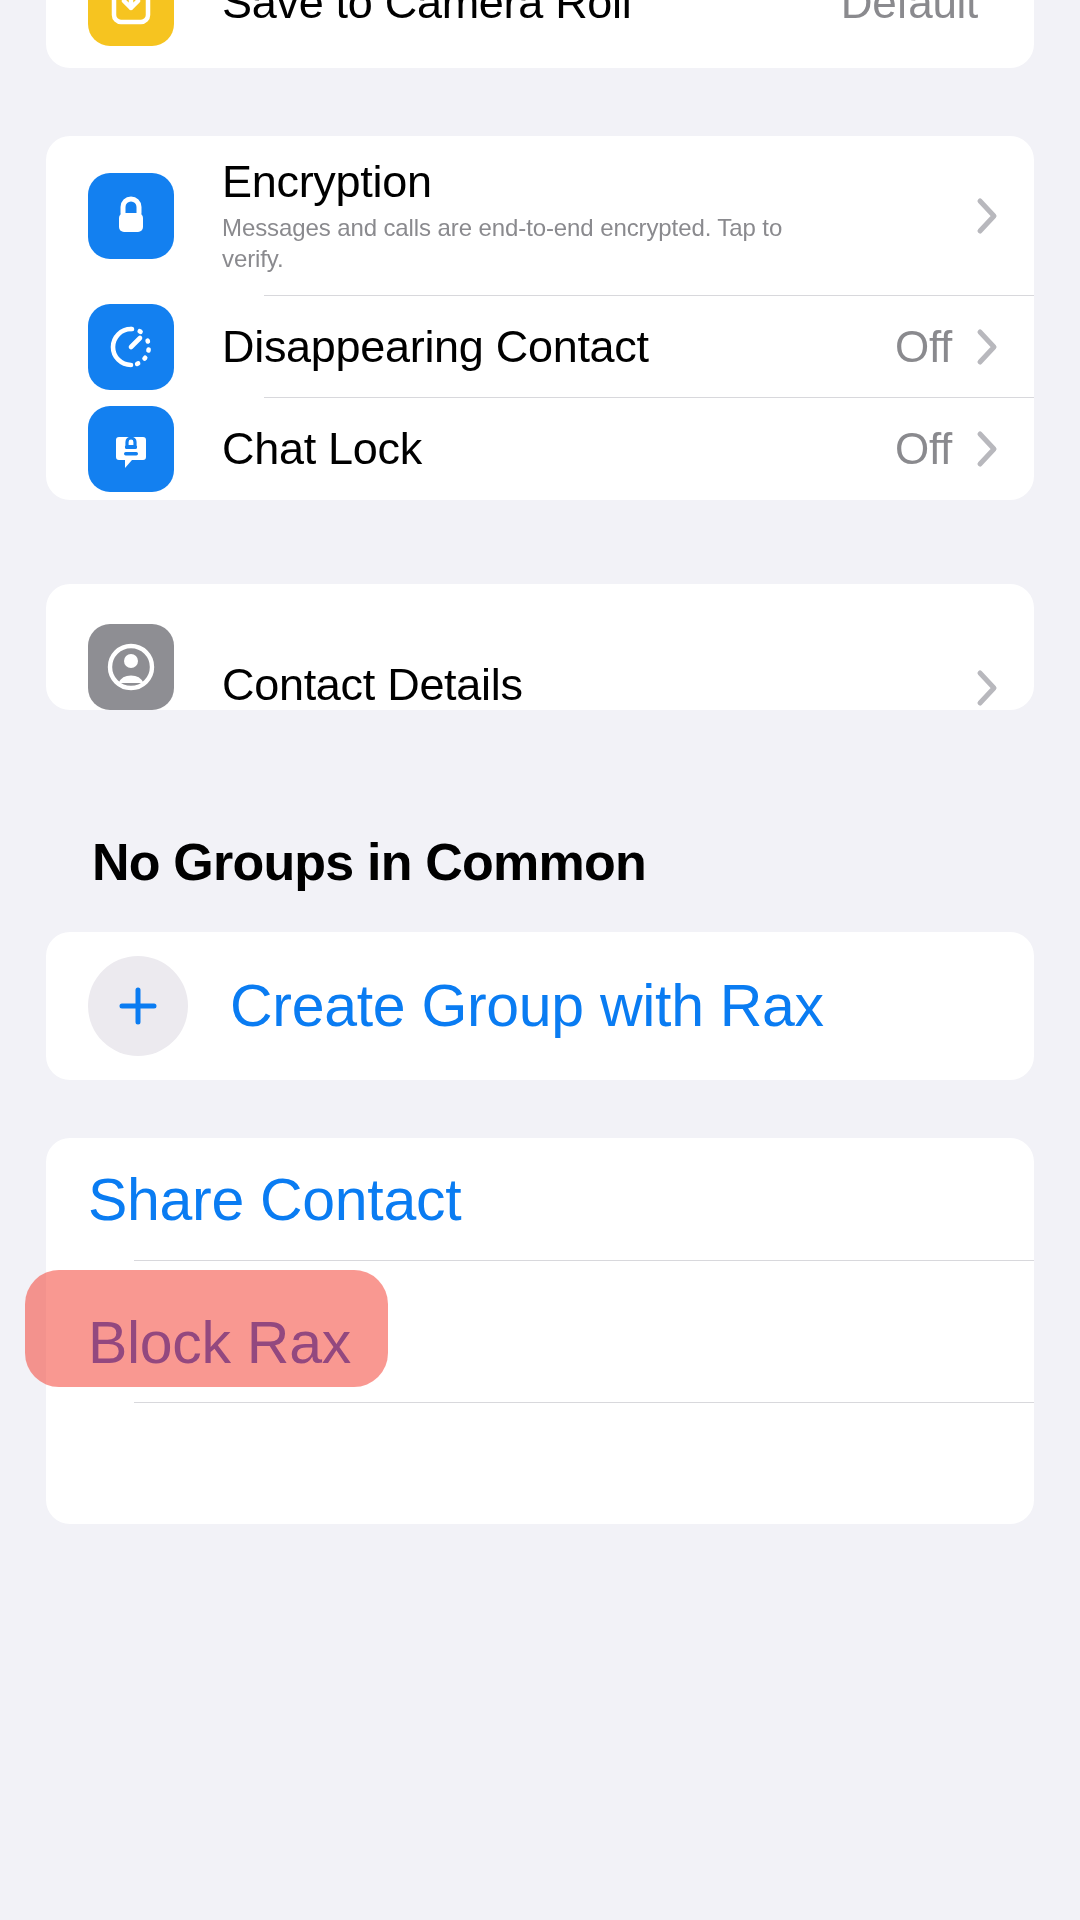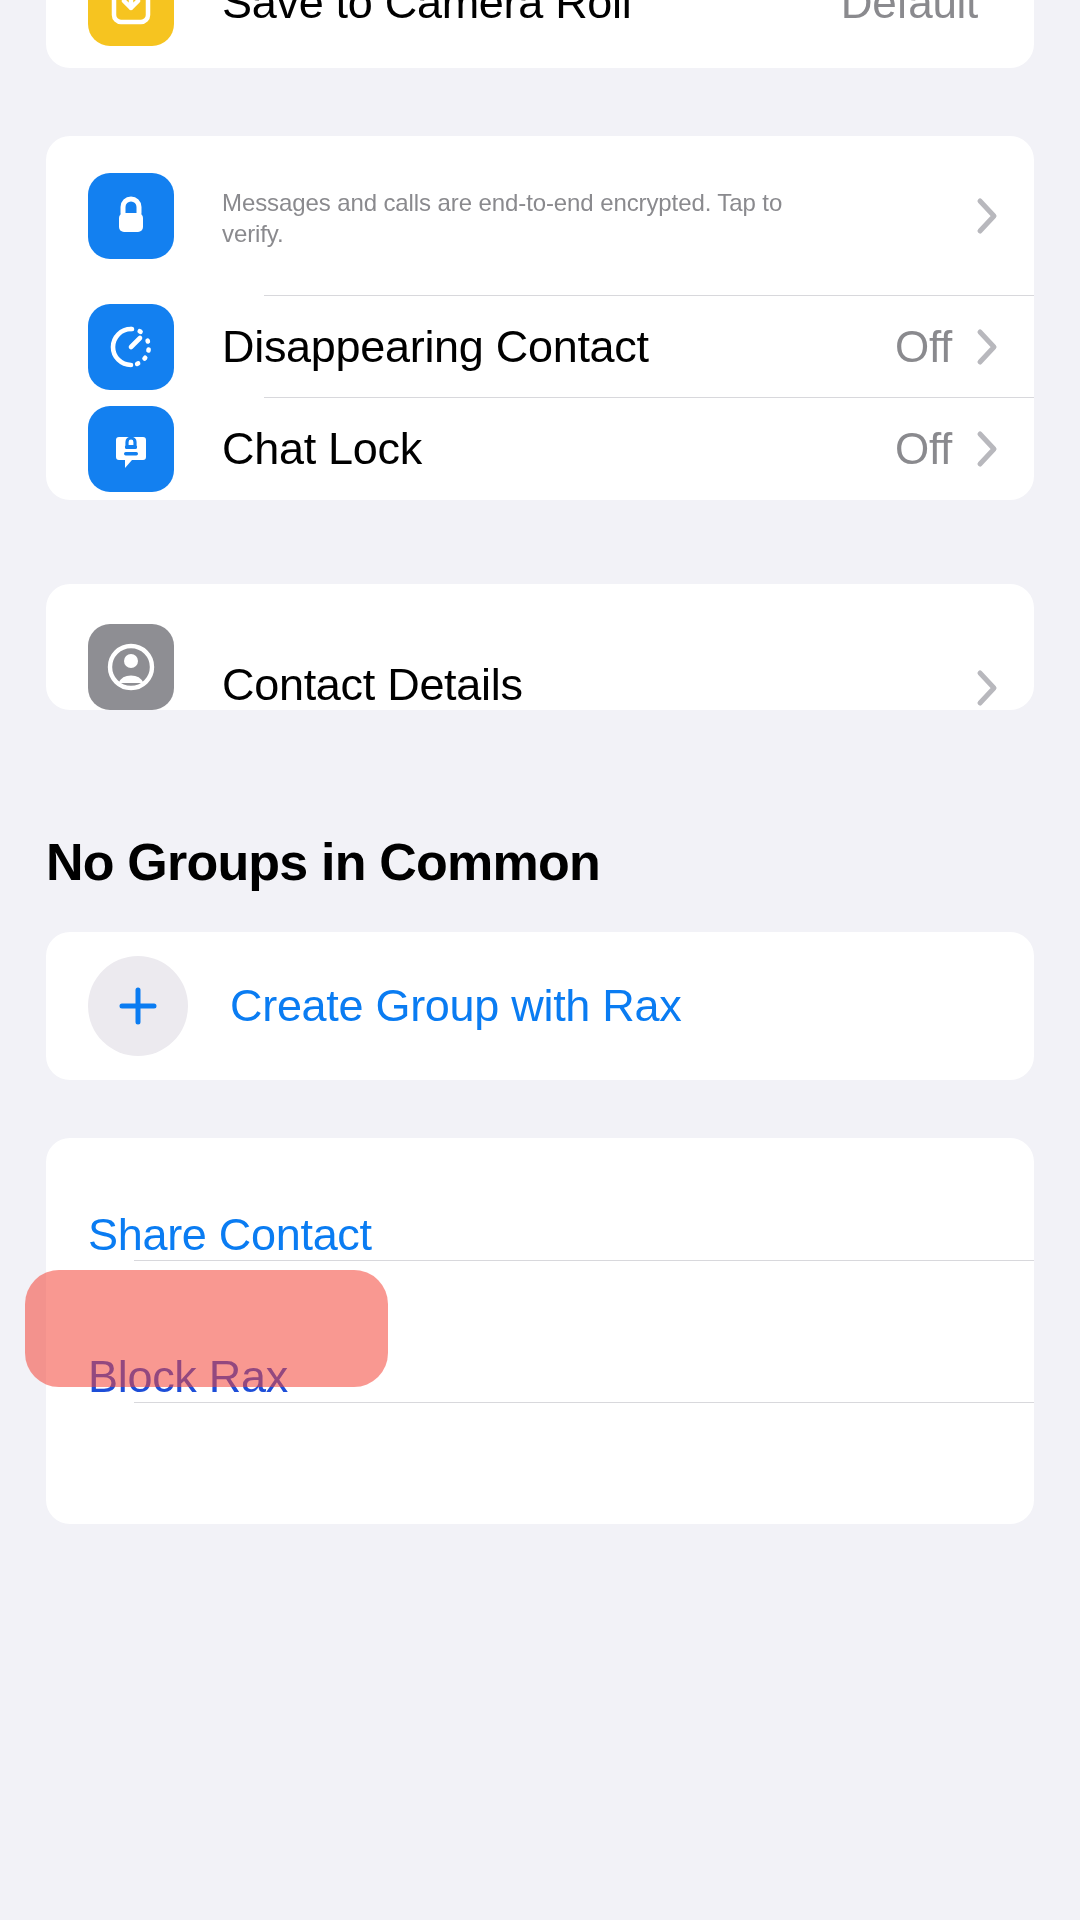--- a/index.html
+++ b/index.html
@@ -85,26 +85,26 @@
     font-size:52px;
     font-weight:bold;
     color:#000;
     letter-spacing:-0.8px;
   }
 
   
   .action-row {
     position:relative;
     display:flex;
-    align-items:flex-end;
+    align-items:center;
     padding:0 42px;
     min-height:124px;
   }
   .action-label {
-    font-size:45px;
+    font-size:59px;
     letter-spacing:-0.3px;
     white-space:nowrap;
   }
   .blue-text { color:#0a7cf2; }
   .red-text  { color:#1d4ed8; }
   .action-row .divider { left:88px; right:0; }
 
   
   .plus-circle {
     width:100px; height:100px;
@@ -146,20 +146,21 @@
   <div class="card" style="top:136px; height:364px;">
 
     <div class="row" style="min-height:160px;">
       <span class="icon-box blue">
         <svg width="48" height="48" viewBox="0 0 48 48" fill="none">
           <path d="M16 21v-6a8 8 0 0 1 16 0v6" stroke="#fff" stroke-width="5" stroke-linecap="round"></path>
           <rect x="12" y="21" width="24" height="19" rx="5" fill="#fff"></rect>
         </svg>
       </span>
       <div class="row-body">
+        <span class="title">Encryption</span>
         <span class="subtitle">Messages and calls are end-to-end encrypted. Tap to verify.</span>
       </div>
       <span class="chev alone">
         <svg width="22" height="38" viewBox="0 0 22 38" fill="none">
           <path d="M4 4l14 15L4 34" stroke="#b8b8bd" stroke-width="5" stroke-linecap="round" stroke-linejoin="round"></path>
         </svg>
       </span>
       <div class="divider"></div>
     </div>
 
@@ -218,21 +219,21 @@
         <span class="title">Contact Details</span>
       </div>
       <span class="chev alone">
         <svg width="22" height="38" viewBox="0 0 22 38" fill="none">
           <path d="M4 4l14 15L4 34" stroke="#b8b8bd" stroke-width="5" stroke-linecap="round" stroke-linejoin="round"></path>
         </svg>
       </span>
     </div>
   </div>
 
-  <div class="section-heading" style="top:832px;">No Groups in Common</div>
+  <div class="section-heading" style="top:832px;margin-left:46px;">No Groups in Common</div>
 
   <div class="card" style="top:932px; height:148px;">
     <div class="row" style="min-height:148px; padding-left:42px;">
       <span class="plus-circle">
         <svg width="50" height="50" viewBox="0 0 50 50" fill="none">
           <path d="M25 9v32M9 25h32" stroke="#0a7cf2" stroke-width="5" stroke-linecap="round"></path>
         </svg>
       </span>
       <span class="action-label blue-text">Create Group with Rax</span>
     </div>

